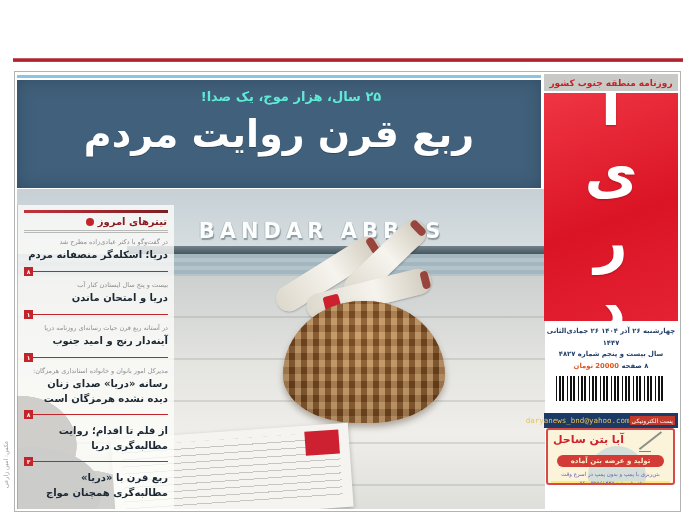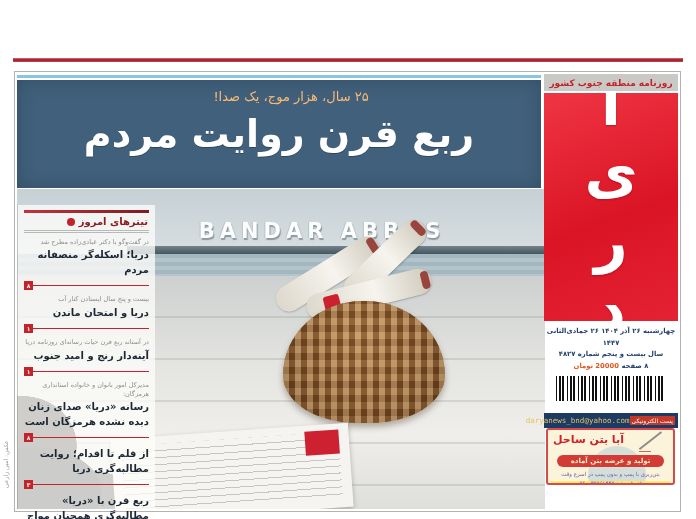--- a/index.html
+++ b/index.html
@@ -10,21 +10,21 @@
             background:linear-gradient(#d97a82,#a31320 45%,#c24a54);}
   
   .frame{position:absolute;left:14px;top:71px;width:665px;height:439px;
          border:1px solid #b3b3b1;background:#fff;}
 
   
   .banner{position:absolute;left:2px;top:3px;width:524px;}
   .banner-topline{height:3px;background:#89c6e1;margin-bottom:2px;}
   .banner-box{background:#41607b;height:108px;text-align:center;padding-top:9px;box-sizing:border-box;
               box-shadow:inset 0 0 18px rgba(10,30,45,.25);}
-  .banner-kicker{color:#fdba74;font-size:13px;font-weight:normal;direction:rtl;padding-left:24px;}
+  .banner-kicker{color:#5eead4;font-size:13px;font-weight:bold;direction:rtl;padding-left:24px;}
   .banner-headline{color:#ffffff;font-size:38px;font-weight:900;direction:rtl;margin-top:8px;
                    text-shadow:0 1px 0 rgba(0,0,0,.25);}
 
   
   .photo{position:absolute;left:2px;top:117px;width:528px;height:320px;overflow:hidden;}
   .sky{position:absolute;inset:0;
        background:linear-gradient(180deg,#c6d0d5 0%,#d9e0e2 22%,#edf0f0 50%,#e3e7e8 58%,#d7dcdd 64%,#dcdedb 72%,#eaeae7 86%,#e0dfdc 100%);}
   .sign{position:absolute;left:140px;top:30px;width:330px;text-align:center;color:#fcfdfd;
         font-weight:bold;font-size:21px;letter-spacing:5px;
         text-shadow:1px 2px 1px #8d9aa1,-1px 0 0 #b9c2c6;}
@@ -58,21 +58,21 @@
   .roll-2{left:288px;top:92px;width:128px;transform:rotate(-14deg);}
   .roll-3{left:316px;top:58px;width:104px;transform:rotate(-44deg);}
   .roll-logo{position:absolute;left:18px;top:5px;width:16px;height:16px;background:#ce2130;border-radius:3px;}
   .fg-paper{position:absolute;left:96px;top:242px;width:238px;height:84px;background:#f5f4f0;
             transform:rotate(-4deg);box-shadow:0 2px 5px rgba(0,0,0,.25);}
   .fg-paper::before{content:"";position:absolute;inset:8px 10px;
             background:repeating-linear-gradient(180deg,transparent 0 6px,rgba(110,110,108,.35) 6px 7px);}
   .fg-mast{position:absolute;right:10px;top:6px;width:34px;height:24px;background:#cd2030;}
 
   
-  .sidebar{position:absolute;left:2px;top:133px;width:138px;height:304px;box-sizing:border-box;
+  .sidebar{position:absolute;left:2px;top:133px;width:157px;height:304px;box-sizing:border-box;
            background:rgba(252,252,250,.78);border-left:1px solid rgba(130,130,130,.45);
            padding:0 6px;direction:rtl;}
   .sb-rule{height:3px;background:linear-gradient(90deg,#c2333c,#7c1d23);margin-top:5px;}
   .sb-header{display:flex;align-items:center;gap:4px;padding:3px 1px 2px;}
   .sb-header-label{color:#8d1b21;font-weight:bold;font-size:10px;}
   .sb-dot{width:8px;height:8px;border-radius:50%;background:#c3242b;flex:0 0 auto;}
   .sb-divider{border-top:1px solid #b9b9b7;margin:1px 0;}
   .sb-item{padding-top:4px;}
   .sb-kicker{font-size:6.5px;color:#8f8f8c;text-align:right;margin-bottom:2px;line-height:1.3;}
   .sb-title{font-size:10px;font-weight:bold;color:#1b2733;text-align:right;line-height:1.45;}

